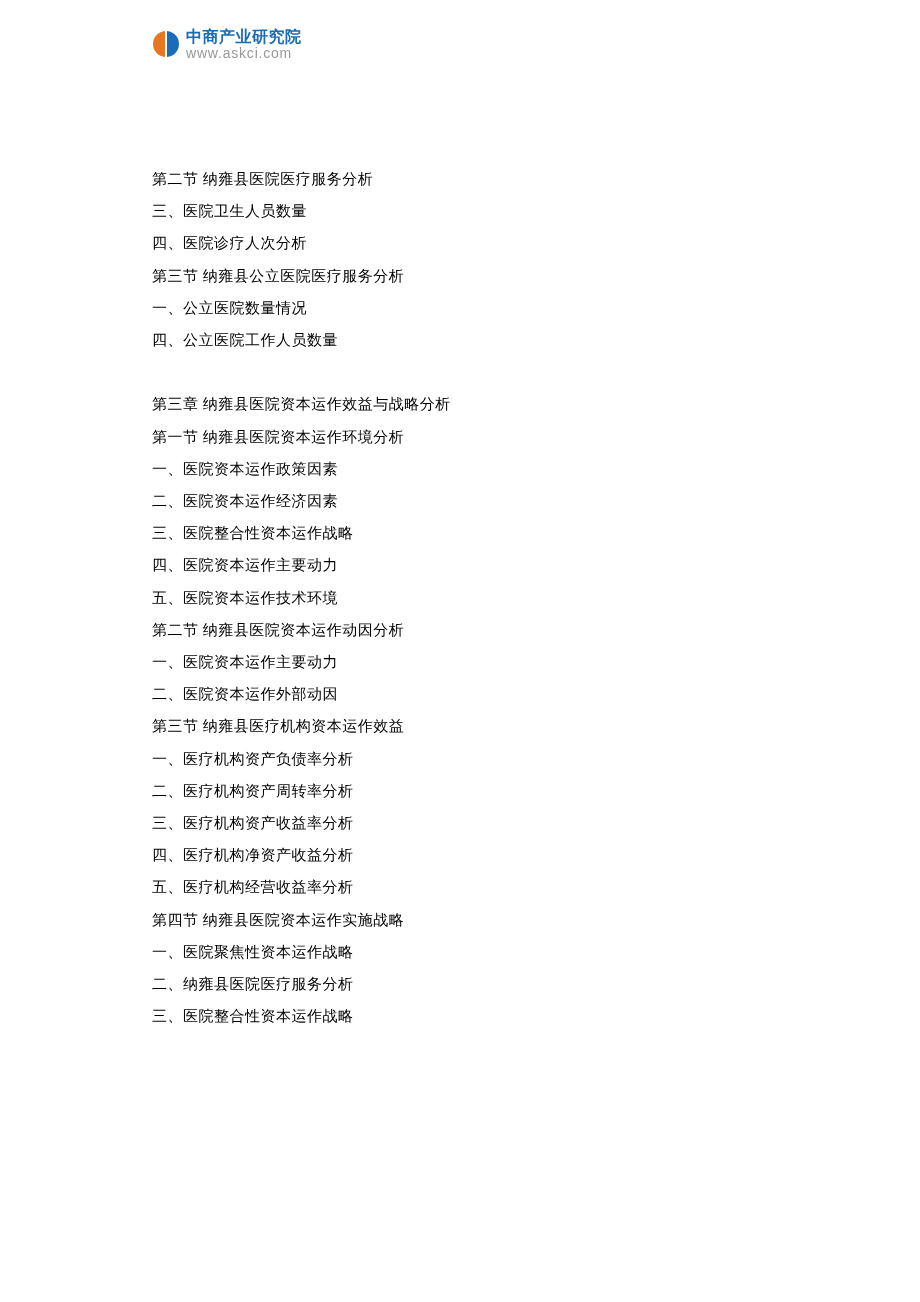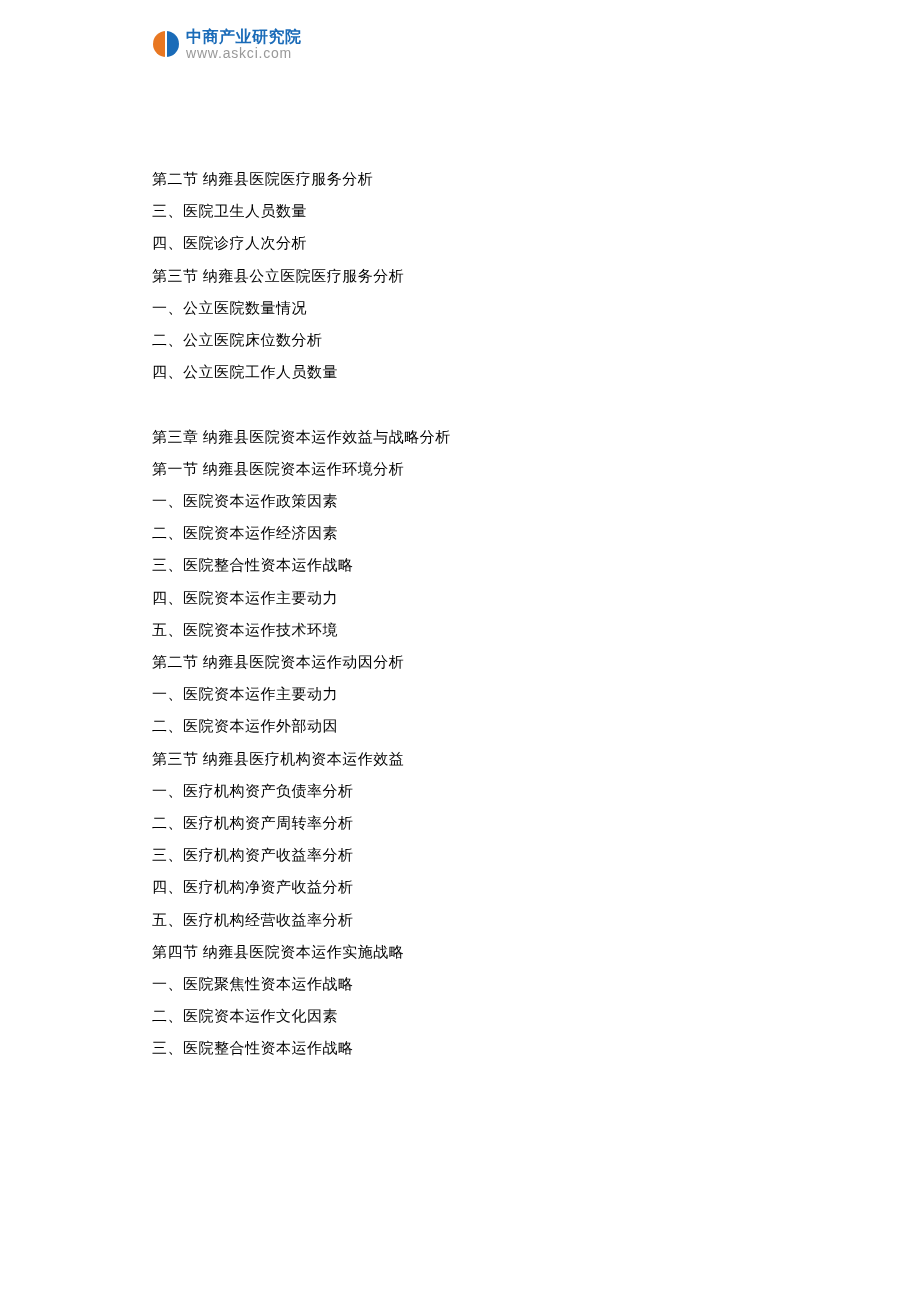--- a/index.html
+++ b/index.html
@@ -83,36 +83,35 @@
     <div class="logo-subtitle">www.askci.com</div>
   </div>
 </div>
 
 <div class="content">
   <div class="line">第二节  纳雍县医院医疗服务分析</div>
   <div class="line">三、医院卫生人员数量</div>
   <div class="line">四、医院诊疗人次分析</div>
   <div class="line">第三节  纳雍县公立医院医疗服务分析</div>
   <div class="line">一、公立医院数量情况</div>
-  <div class="line">二、公立医院床位数分析</div>
   <div class="line">四、公立医院工作人员数量</div>
   <div class="blank-line"></div>
   <div class="line">第三章  纳雍县医院资本运作效益与战略分析</div>
   <div class="line">第一节  纳雍县医院资本运作环境分析</div>
   <div class="line">一、医院资本运作政策因素</div>
   <div class="line">二、医院资本运作经济因素</div>
   <div class="line">三、医院整合性资本运作战略</div>
   <div class="line">四、医院资本运作主要动力</div>
   <div class="line">五、医院资本运作技术环境</div>
   <div class="line">第二节  纳雍县医院资本运作动因分析</div>
   <div class="line">一、医院资本运作主要动力</div>
   <div class="line">二、医院资本运作外部动因</div>
   <div class="line">第三节  纳雍县医疗机构资本运作效益</div>
   <div class="line">一、医疗机构资产负债率分析</div>
   <div class="line">二、医疗机构资产周转率分析</div>
   <div class="line">三、医疗机构资产收益率分析</div>
   <div class="line">四、医疗机构净资产收益分析</div>
   <div class="line">五、医疗机构经营收益率分析</div>
   <div class="line">第四节  纳雍县医院资本运作实施战略</div>
   <div class="line">一、医院聚焦性资本运作战略</div>
-  <div class="line">二、医院资本运作文化因素</div>
+  <div class="line">二、纳雍县医院医疗服务分析</div>
   <div class="line">三、医院整合性资本运作战略</div>
 </div>
 
 </body></html>

